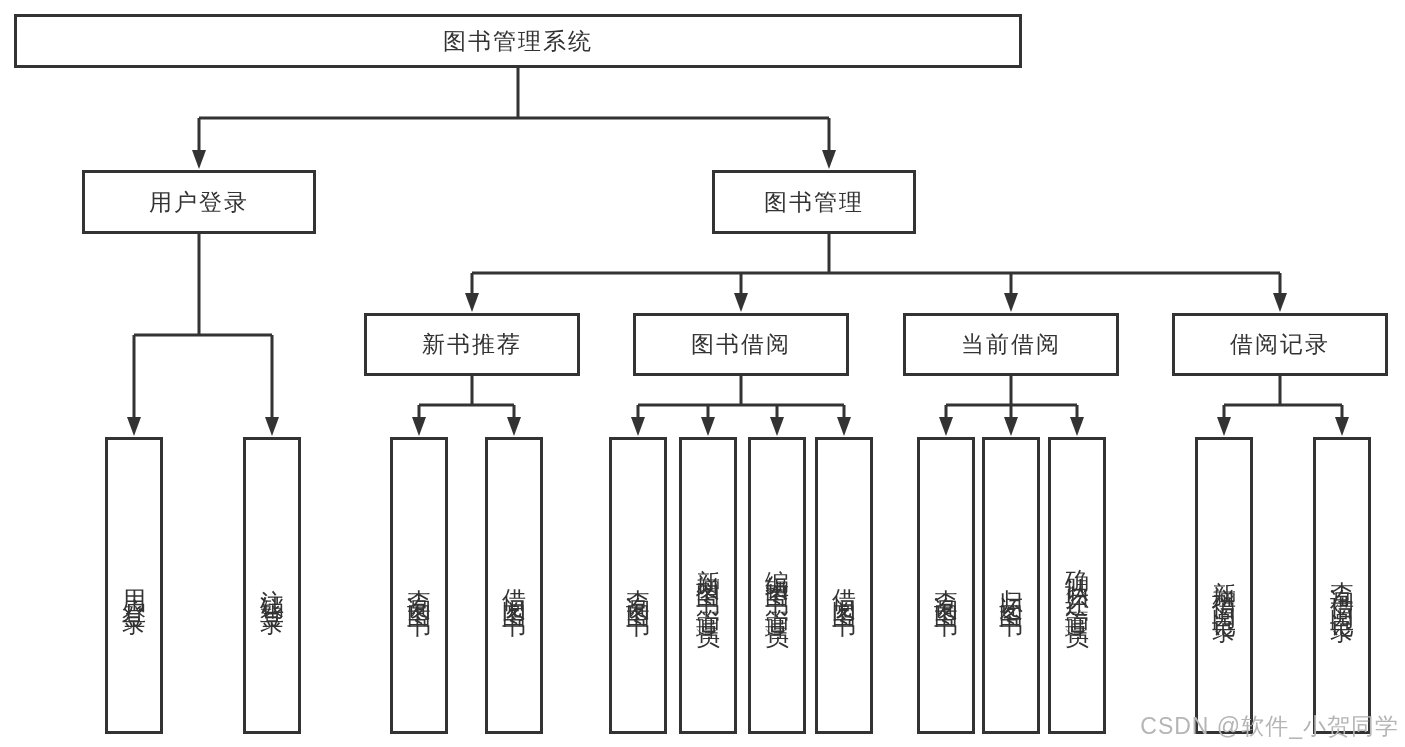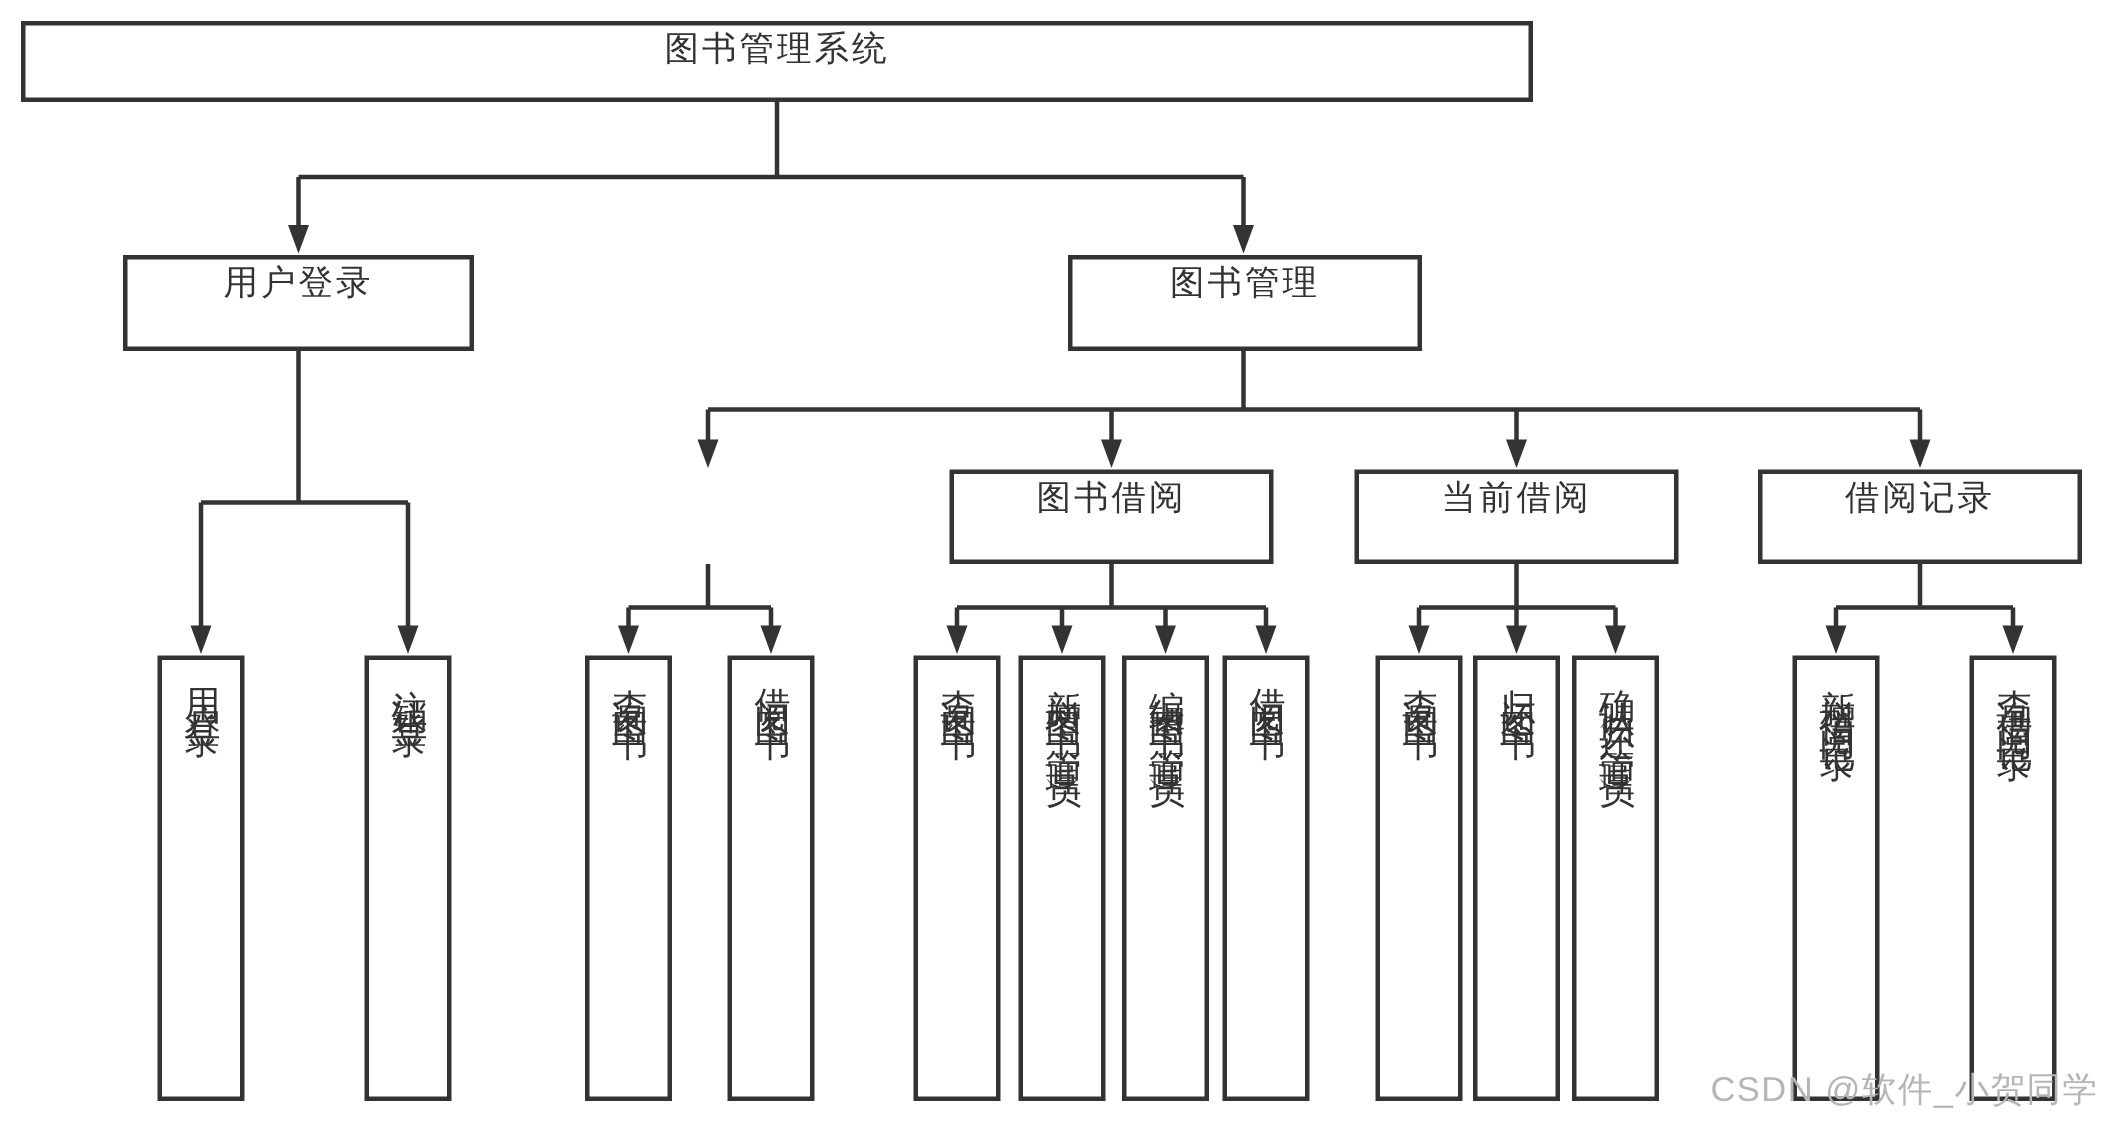--- a/index.html
+++ b/index.html
@@ -21,20 +21,21 @@
     width: 1405px;
     height: 747px;
     pointer-events: none;
   }
   .box {
     position: absolute;
     box-sizing: border-box;
     border: 3px solid #333333;
     background: #ffffff;
     display: flex;
+    align-items: center;
     justify-content: center;
     color: #333333;
   }
   .hlabel {
     font-size: 23px;
     letter-spacing: 2px;
     color: #333333;
     white-space: nowrap;
   }
   .vbox {
@@ -48,21 +49,21 @@
     font-size: 24px;
     line-height: 1;
     letter-spacing: 8px;
     color: #333333;
     white-space: nowrap;
   }
   
   .root-box   { left: 14px;  top: 14px;  width: 1008px; height: 54px; }
   
   .lv2-left   { left: 82px;  top: 170px; width: 234px;  height: 64px; }
-  .lv2-right  { left: 712px; top: 170px; width: 236px;  height: 64px; }
+  .lv2-right  { left: 712px; top: 170px; width: 204px;  height: 64px; }
   
   .lv3        { top: 313px; width: 216px; height: 63px; }
   .lv3-a { left: 364px; }
   .lv3-b { left: 633px; }
   .lv3-c { left: 903px; }
   .lv3-d { left: 1172px; }
   
   .leaf-login-0 { left: 105px; }
   .leaf-login-1 { left: 243px; }
   .leaf-rec-0   { left: 390px; }
@@ -142,20 +143,23 @@
     <span class="hlabel">图书管理系统</span>
   </div>
 
   <div class="box lv2-left">
     <span class="hlabel">用户登录</span>
   </div>
   <div class="box lv2-right">
     <span class="hlabel">图书管理</span>
   </div>
 
+  <div class="box lv3 lv3-a">
+    <span class="hlabel">新书推荐</span>
+  </div>
   <div class="box lv3 lv3-c">
     <span class="hlabel">当前借阅</span>
   </div>
   <div class="box lv3 lv3-b">
     <span class="hlabel">图书借阅</span>
   </div>
   <div class="box lv3 lv3-d">
     <span class="hlabel">借阅记录</span>
   </div>
 

